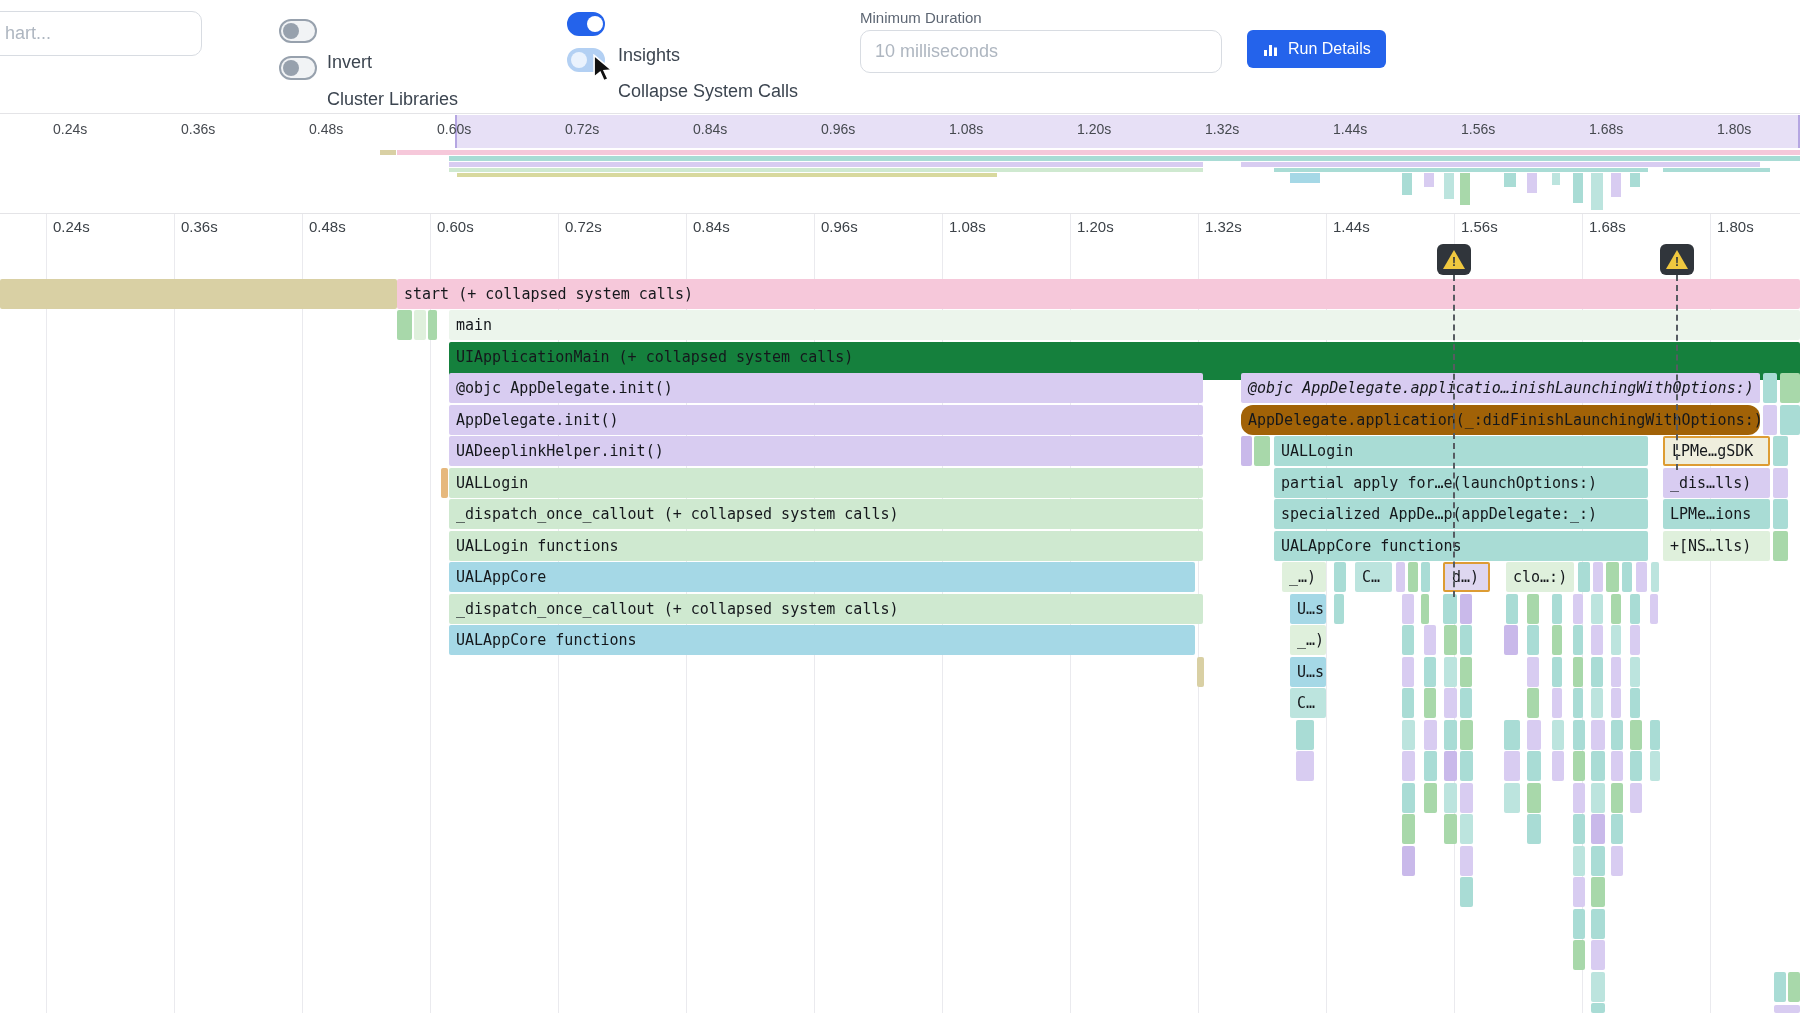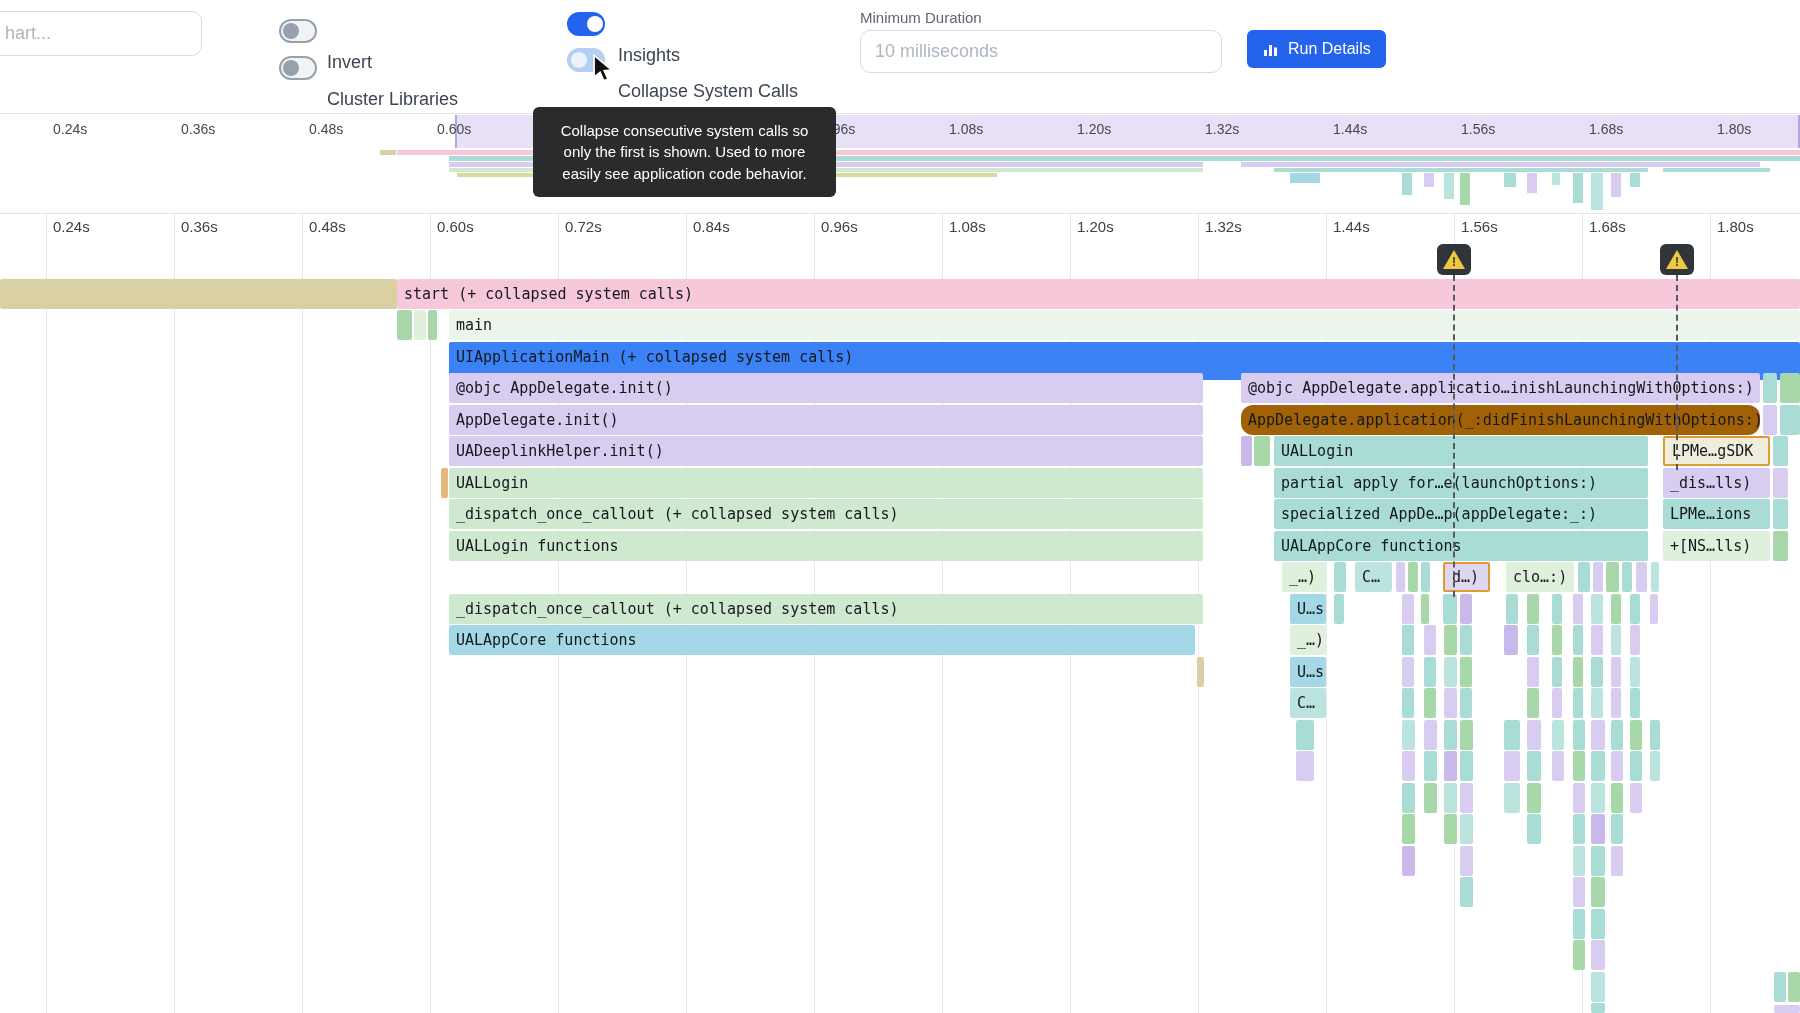--- a/index.html
+++ b/index.html
@@ -82,21 +82,20 @@
       <rect x="12" y="6.5" width="3" height="8.5" fill="#fff"></rect>
     </svg>
     <span>Run Details</span>
   </button>
 
   <div class="divider" style="top:113px;"></div>
   <div class="divider" style="top:213px;"></div>
 
   <div id="minimap-selection" style="left: 455px; top: 115px; width: 1345px; height: 33px;"></div>
 
-  <div id="tooltip">Collapse consecutive system calls so only the first is shown. Used to more easily see application code behavior.</div>
 
   <svg id="cursor" width="26" height="30" viewBox="0 0 18 22">
     <path d="M1,1 L1,17 L5.4,13.4 L8.2,19.6 L11.2,18.3 L8.4,12.3 L14,11.8 Z" fill="#111" stroke="#fff" stroke-width="1.2"></path>
   </svg>
 
 
 <div class="gridline" style="left: 46px; top: 214px; height: 799px;"></div>
     <div class="tick mini" style="left: 53px; top: 121px;">0.24s</div>
     <div class="tick" style="left: 53px; top: 218px;">0.24s</div>
     <div class="gridline" style="left: 174px; top: 214px; height: 799px;"></div>
@@ -158,23 +157,23 @@
     <div class="mbar" style="left: 1573px; top: 173px; width: 10px; height: 30px; background: rgb(169, 220, 213);"></div>
     <div class="mbar" style="left: 1591px; top: 173px; width: 12px; height: 37px; background: rgb(188, 228, 222);"></div>
     <div class="mbar" style="left: 1611px; top: 173px; width: 10px; height: 24px; background: rgb(216, 204, 241);"></div>
     <div class="mbar" style="left: 1630px; top: 173px; width: 10px; height: 14px; background: rgb(169, 220, 213);"></div>
     <div class="bar" style="left: 0px; top: 279px; width: 397px; height: 30px; background: rgb(217, 208, 164);"></div>
     <div class="bar" style="left: 397px; top: 279px; width: 1403px; height: 30px; background: rgb(246, 200, 218);">start (+ collapsed system calls)</div>
     <div class="bar" style="left: 397px; top: 310px; width: 15px; height: 30px; background: rgb(168, 216, 170);"></div>
     <div class="bar" style="left: 414px; top: 310px; width: 12px; height: 30px; background: rgb(223, 240, 220);"></div>
     <div class="bar" style="left: 428px; top: 310px; width: 9px; height: 30px; background: rgb(168, 216, 170);"></div>
     <div class="bar" style="left: 449px; top: 310px; width: 1351px; height: 30px; background: rgb(236, 245, 236);">main</div>
-    <div class="bar" style="left: 449px; top: 342px; width: 1351px; height: 38px; background: #3b82f6;">UIApplicationMain (+ collapsed system calls)</div>
+    <div class="bar" style="left: 449px; top: 342px; width: 1351px; height: 38px; background: #15803d;">UIApplicationMain (+ collapsed system calls)</div>
     <div class="bar" style="left: 449px; top: 373px; width: 754px; height: 30px; background: rgb(216, 204, 241);">@objc AppDelegate.init()</div>
-    <div class="bar" style="left: 1241px; top: 373px; width: 519px; height: 30px; background: rgb(216, 204, 241);">@objc AppDelegate.applicatio…inishLaunchingWithOptions:)</div>
+    <div class="bar" style="left: 1241px; top: 373px; width: 519px; height: 30px; background: rgb(216, 204, 241); font-style: italic;">@objc AppDelegate.applicatio…inishLaunchingWithOptions:)</div>
     <div class="bar" style="left: 1763px; top: 373px; width: 14px; height: 30px; background: rgb(169, 220, 213);"></div>
     <div class="bar" style="left: 1780px; top: 373px; width: 20px; height: 30px; background: rgb(168, 216, 170);"></div>
     <div class="bar" style="left: 449px; top: 405px; width: 754px; height: 30px; background: rgb(216, 204, 241);">AppDelegate.init()</div>
     <div class="bar" style="left: 1241px; top: 405px; width: 519px; height: 30px; background: #a16207; border-radius: 12px;">AppDelegate.application(_:didFinishLaunchingWithOptions:)</div>
     <div class="bar" style="left: 1763px; top: 405px; width: 14px; height: 30px; background: rgb(216, 204, 241);"></div>
     <div class="bar" style="left: 1780px; top: 405px; width: 20px; height: 30px; background: rgb(169, 220, 213);"></div>
     <div class="bar" style="left: 449px; top: 436px; width: 754px; height: 30px; background: rgb(216, 204, 241);">UADeeplinkHelper.init()</div>
     <div class="bar" style="left: 1241px; top: 436px; width: 11px; height: 30px; background: rgb(201, 185, 234);"></div>
     <div class="bar" style="left: 1254px; top: 436px; width: 16px; height: 30px; background: rgb(168, 216, 170);"></div>
     <div class="bar" style="left: 1274px; top: 436px; width: 374px; height: 30px; background: rgb(169, 220, 213);">UALLogin</div>
@@ -186,20 +185,21 @@
     <div class="bar" style="left: 1663px; top: 468px; width: 107px; height: 30px; background: rgb(216, 204, 241);">_dis…lls)</div>
     <div class="bar" style="left: 1773px; top: 468px; width: 15px; height: 30px; background: rgb(216, 204, 241);"></div>
     <div class="bar" style="left: 449px; top: 499px; width: 754px; height: 30px; background: rgb(207, 233, 208);">_dispatch_once_callout (+ collapsed system calls)</div>
     <div class="bar" style="left: 1274px; top: 499px; width: 374px; height: 30px; background: rgb(169, 220, 213);">specialized AppDe…p(appDelegate:_:)</div>
     <div class="bar" style="left: 1663px; top: 499px; width: 107px; height: 30px; background: rgb(169, 220, 213);">LPMe…ions</div>
     <div class="bar" style="left: 1773px; top: 499px; width: 15px; height: 30px; background: rgb(169, 220, 213);"></div>
     <div class="bar" style="left: 449px; top: 531px; width: 754px; height: 30px; background: rgb(207, 233, 208);">UALLogin functions</div>
     <div class="bar" style="left: 1274px; top: 531px; width: 374px; height: 30px; background: rgb(169, 220, 213);">UALAppCore functions</div>
     <div class="bar" style="left: 1663px; top: 531px; width: 107px; height: 30px; background: rgb(223, 240, 220);">+[NS…lls)</div>
     <div class="bar" style="left: 1773px; top: 531px; width: 15px; height: 30px; background: rgb(168, 216, 170);"></div>
+    <div class="bar" style="left: 449px; top: 562px; width: 746px; height: 30px; background: rgb(165, 216, 230);">UALAppCore</div>
     <div class="bar" style="left: 1282px; top: 562px; width: 44px; height: 30px; background: rgb(223, 240, 220);">_…)</div>
     <div class="bar" style="left: 1334px; top: 562px; width: 12px; height: 30px; background: rgb(169, 220, 213);"></div>
     <div class="bar" style="left: 1355px; top: 562px; width: 37px; height: 30px; background: rgb(188, 228, 222);">C…</div>
     <div class="bar" style="left: 1396px; top: 562px; width: 9px; height: 30px; background: rgb(216, 204, 241);"></div>
     <div class="bar" style="left: 1408px; top: 562px; width: 10px; height: 30px; background: rgb(168, 216, 170);"></div>
     <div class="bar" style="left: 1421px; top: 562px; width: 9px; height: 30px; background: rgb(169, 220, 213);"></div>
     <div class="bar" style="left: 1443px; top: 562px; width: 47px; height: 30px; background: rgb(222, 215, 240); border: 2px solid rgb(221, 156, 51); line-height: 26px;">d…)</div>
     <div class="bar" style="left: 1506px; top: 562px; width: 68px; height: 30px; background: rgb(223, 240, 220);">clo…:)</div>
     <div class="bar" style="left: 1578px; top: 562px; width: 12px; height: 30px; background: rgb(169, 220, 213);"></div>
     <div class="bar" style="left: 1593px; top: 562px; width: 10px; height: 30px; background: rgb(216, 204, 241);"></div>

